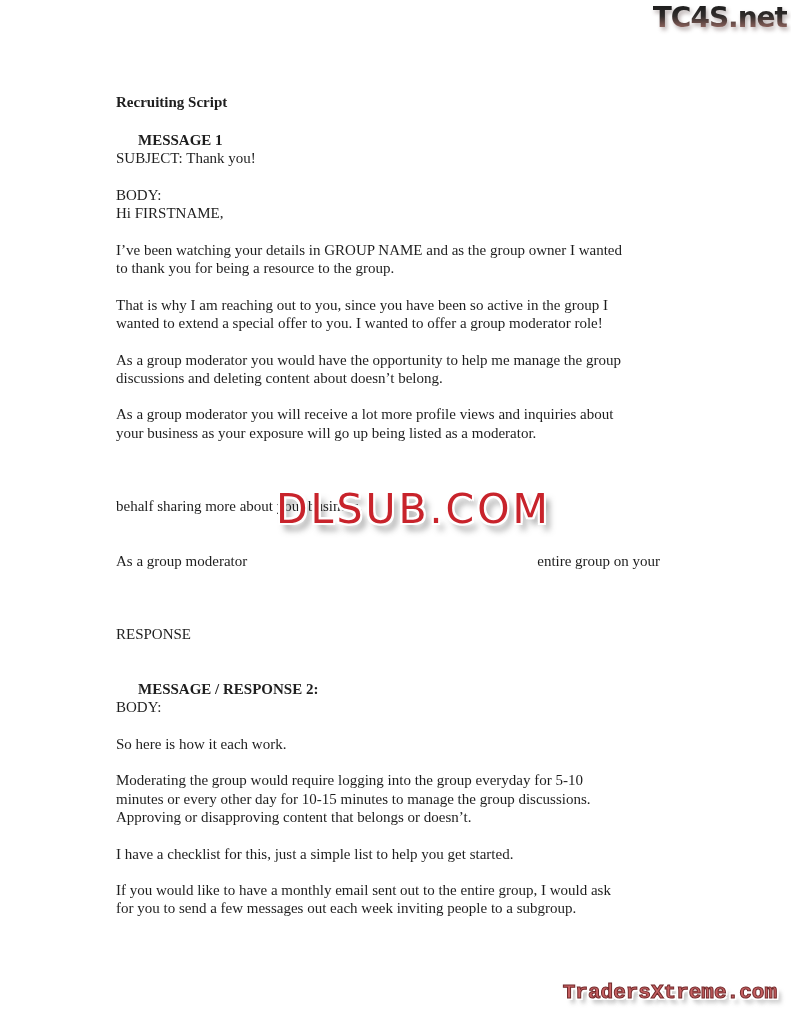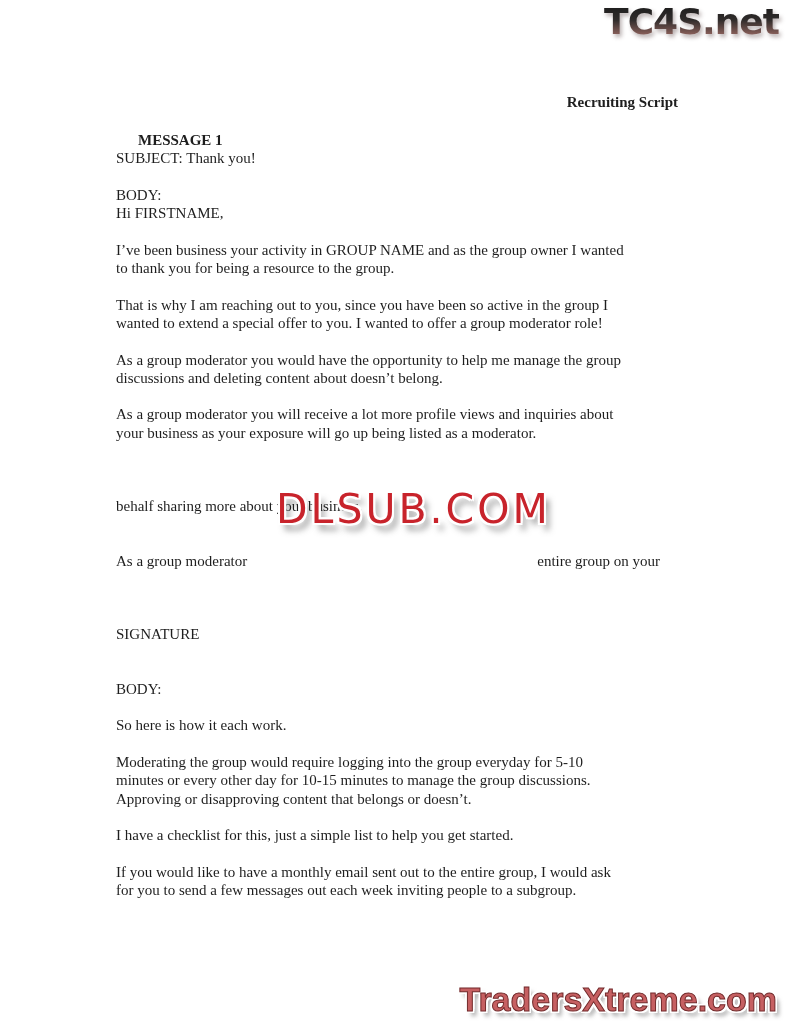--- a/index.html
+++ b/index.html
@@ -12,24 +12,24 @@
     height: 1024px;
     position: relative;
     overflow: hidden;
     font-family: "Liberation Serif", serif;
   }
 
   
   .header-logo {
     position: absolute;
     top: 3px;
-    right: 12px;
+    right: 4px;
     font-family: "DejaVu Sans", sans-serif;
     font-weight: bold;
-    font-size: 36px;
+    font-size: 28px;
     line-height: 1.05;
     letter-spacing: -1px;
     background: linear-gradient(180deg, #1d1d1d 8%, #302c2b 45%, #8d625c 85%, #a3786f 100%);
     -webkit-background-clip: text;
     background-clip: text;
     color: transparent;
     filter: drop-shadow(2px 3px 2px rgba(100, 80, 80, 0.45));
   }
 
   
@@ -43,21 +43,21 @@
     color: #1e1e1e;
   }
   .blk {
     white-space: pre;
     margin: 0 0 18.3px 0;
   }
   .tight { margin-bottom: 0; margin-left: 22px; }
   .gap2  { margin-bottom: 36.6px; }
   .bold  { font-weight: bold; }
   .title {
-    text-align: right;
+    text-align: left;
     font-weight: bold;
     white-space: pre;
     margin: 0 0 19.7px 0;
   }
   .wm-gap {
     display: inline-block;
     width: 290px;
     height: 1px;
     vertical-align: baseline;
   }
@@ -79,23 +79,23 @@
       -2px  2px 0 #ffffff, 0  2px 0 #ffffff, 2px 2px 0 #ffffff,
       5px 7px 6px rgba(60, 60, 60, 0.55);
     margin-left: 31px;
   }
 
   
   .footer-logo {
     position: absolute;
     top: 982px;
     right: 14px;
-    font-family: Liberation Sans, sans-serif;
+    font-family: Liberation Mono, monospace;
     font-weight: bold;
-    font-size: 34px;
+    font-size: 21px;
     line-height: 1;
     color: #c66062;
     -webkit-text-stroke: 1px #71292a;
     text-shadow:
       -2px -2px 0 #ffffff, 0 -2px 0 #ffffff, 2px -2px 0 #ffffff,
       -2px  0   0 #ffffff, 2px  0   0 #ffffff,
       -2px  2px 0 #ffffff, 0  2px 0 #ffffff, 2px 2px 0 #ffffff,
       4px 5px 4px rgba(110, 110, 110, 0.6);
   }
 </style>
@@ -105,35 +105,36 @@
 <div class="header-logo">TC4S.net</div>
 
 <div class="doc">
 
   <div class="title">Recruiting Script</div>
 
   <div class="blk tight bold">MESSAGE 1</div>
   <div class="blk">SUBJECT: Thank you!</div>
   <div class="blk">BODY:
 Hi FIRSTNAME,</div>
-  <div class="blk">I’ve been business your activity in GROUP NAME and as the group owner I wanted
+  <div class="blk">I’ve been watching your details in GROUP NAME and as the group owner I wanted
 to thank you for being a resource to the group.</div>
   <div class="blk">That is why I am reaching out to you, since you have been so active in the group I
 wanted to extend a special offer to you. I wanted to offer a group moderator role!</div>
   <div class="blk">As a group moderator you would have the opportunity to help me manage the group
 discussions and deleting content about doesn’t belong.</div>
   <div class="blk">As a group moderator you will receive a lot more profile views and inquiries about
 your business as your exposure will go up being listed as a moderator.</div>
 
   <div class="blk">
     <div>behalf sharing more about your business.</div>
     <div><span>As a group moderator</span><span class="wm-gap"></span><span>entire group on your</span></div>
   </div>
 
-  <div class="blk gap2">SIGNATURE</div>
+  <div class="blk gap2">RESPONSE</div>
+  <div class="blk tight bold">MESSAGE / RESPONSE 2:</div>
   <div class="blk">BODY:</div>
   <div class="blk">So here is how it each work.</div>
   <div class="blk">Moderating the group would require logging into the group everyday for 5-10
 minutes or every other day for 10-15 minutes to manage the group discussions.
 Approving or disapproving content that belongs or doesn’t.</div>
   <div class="blk">I have a checklist for this, just a simple list to help you get started.</div>
   <div class="blk">If you would like to have a monthly email sent out to the entire group, I would ask
 for you to send a few messages out each week inviting people to a subgroup.</div>
 
 </div>

